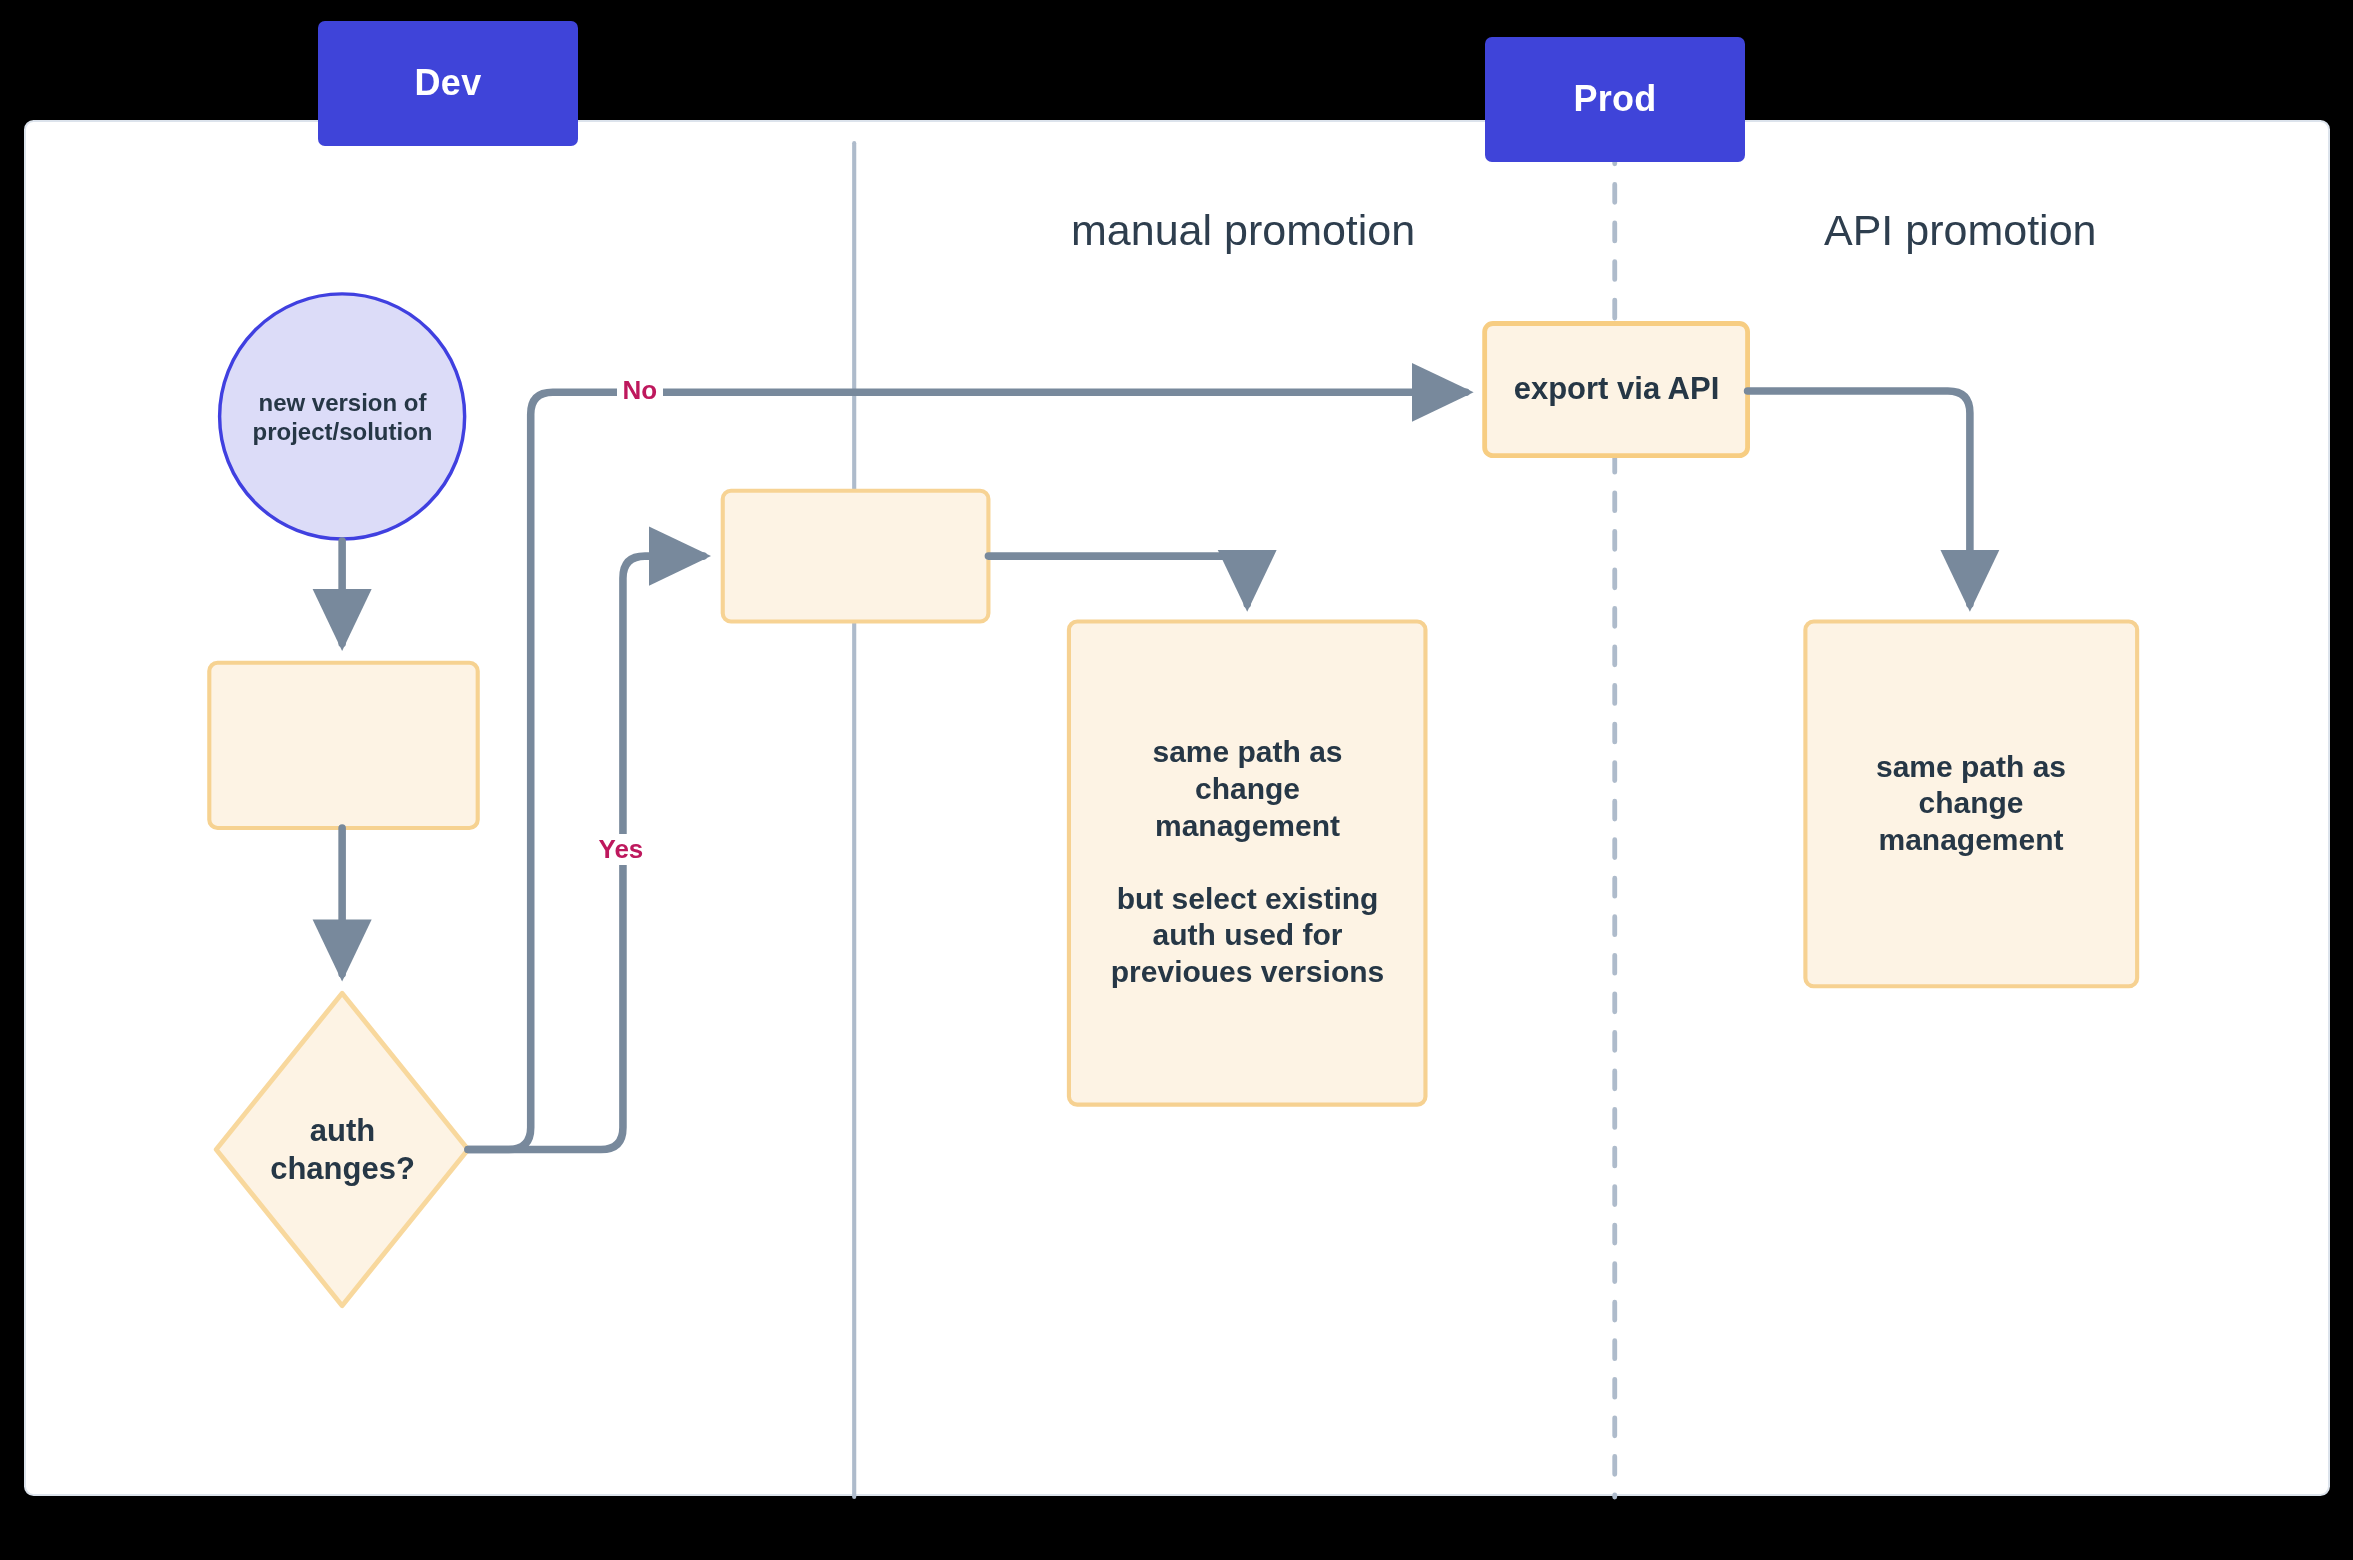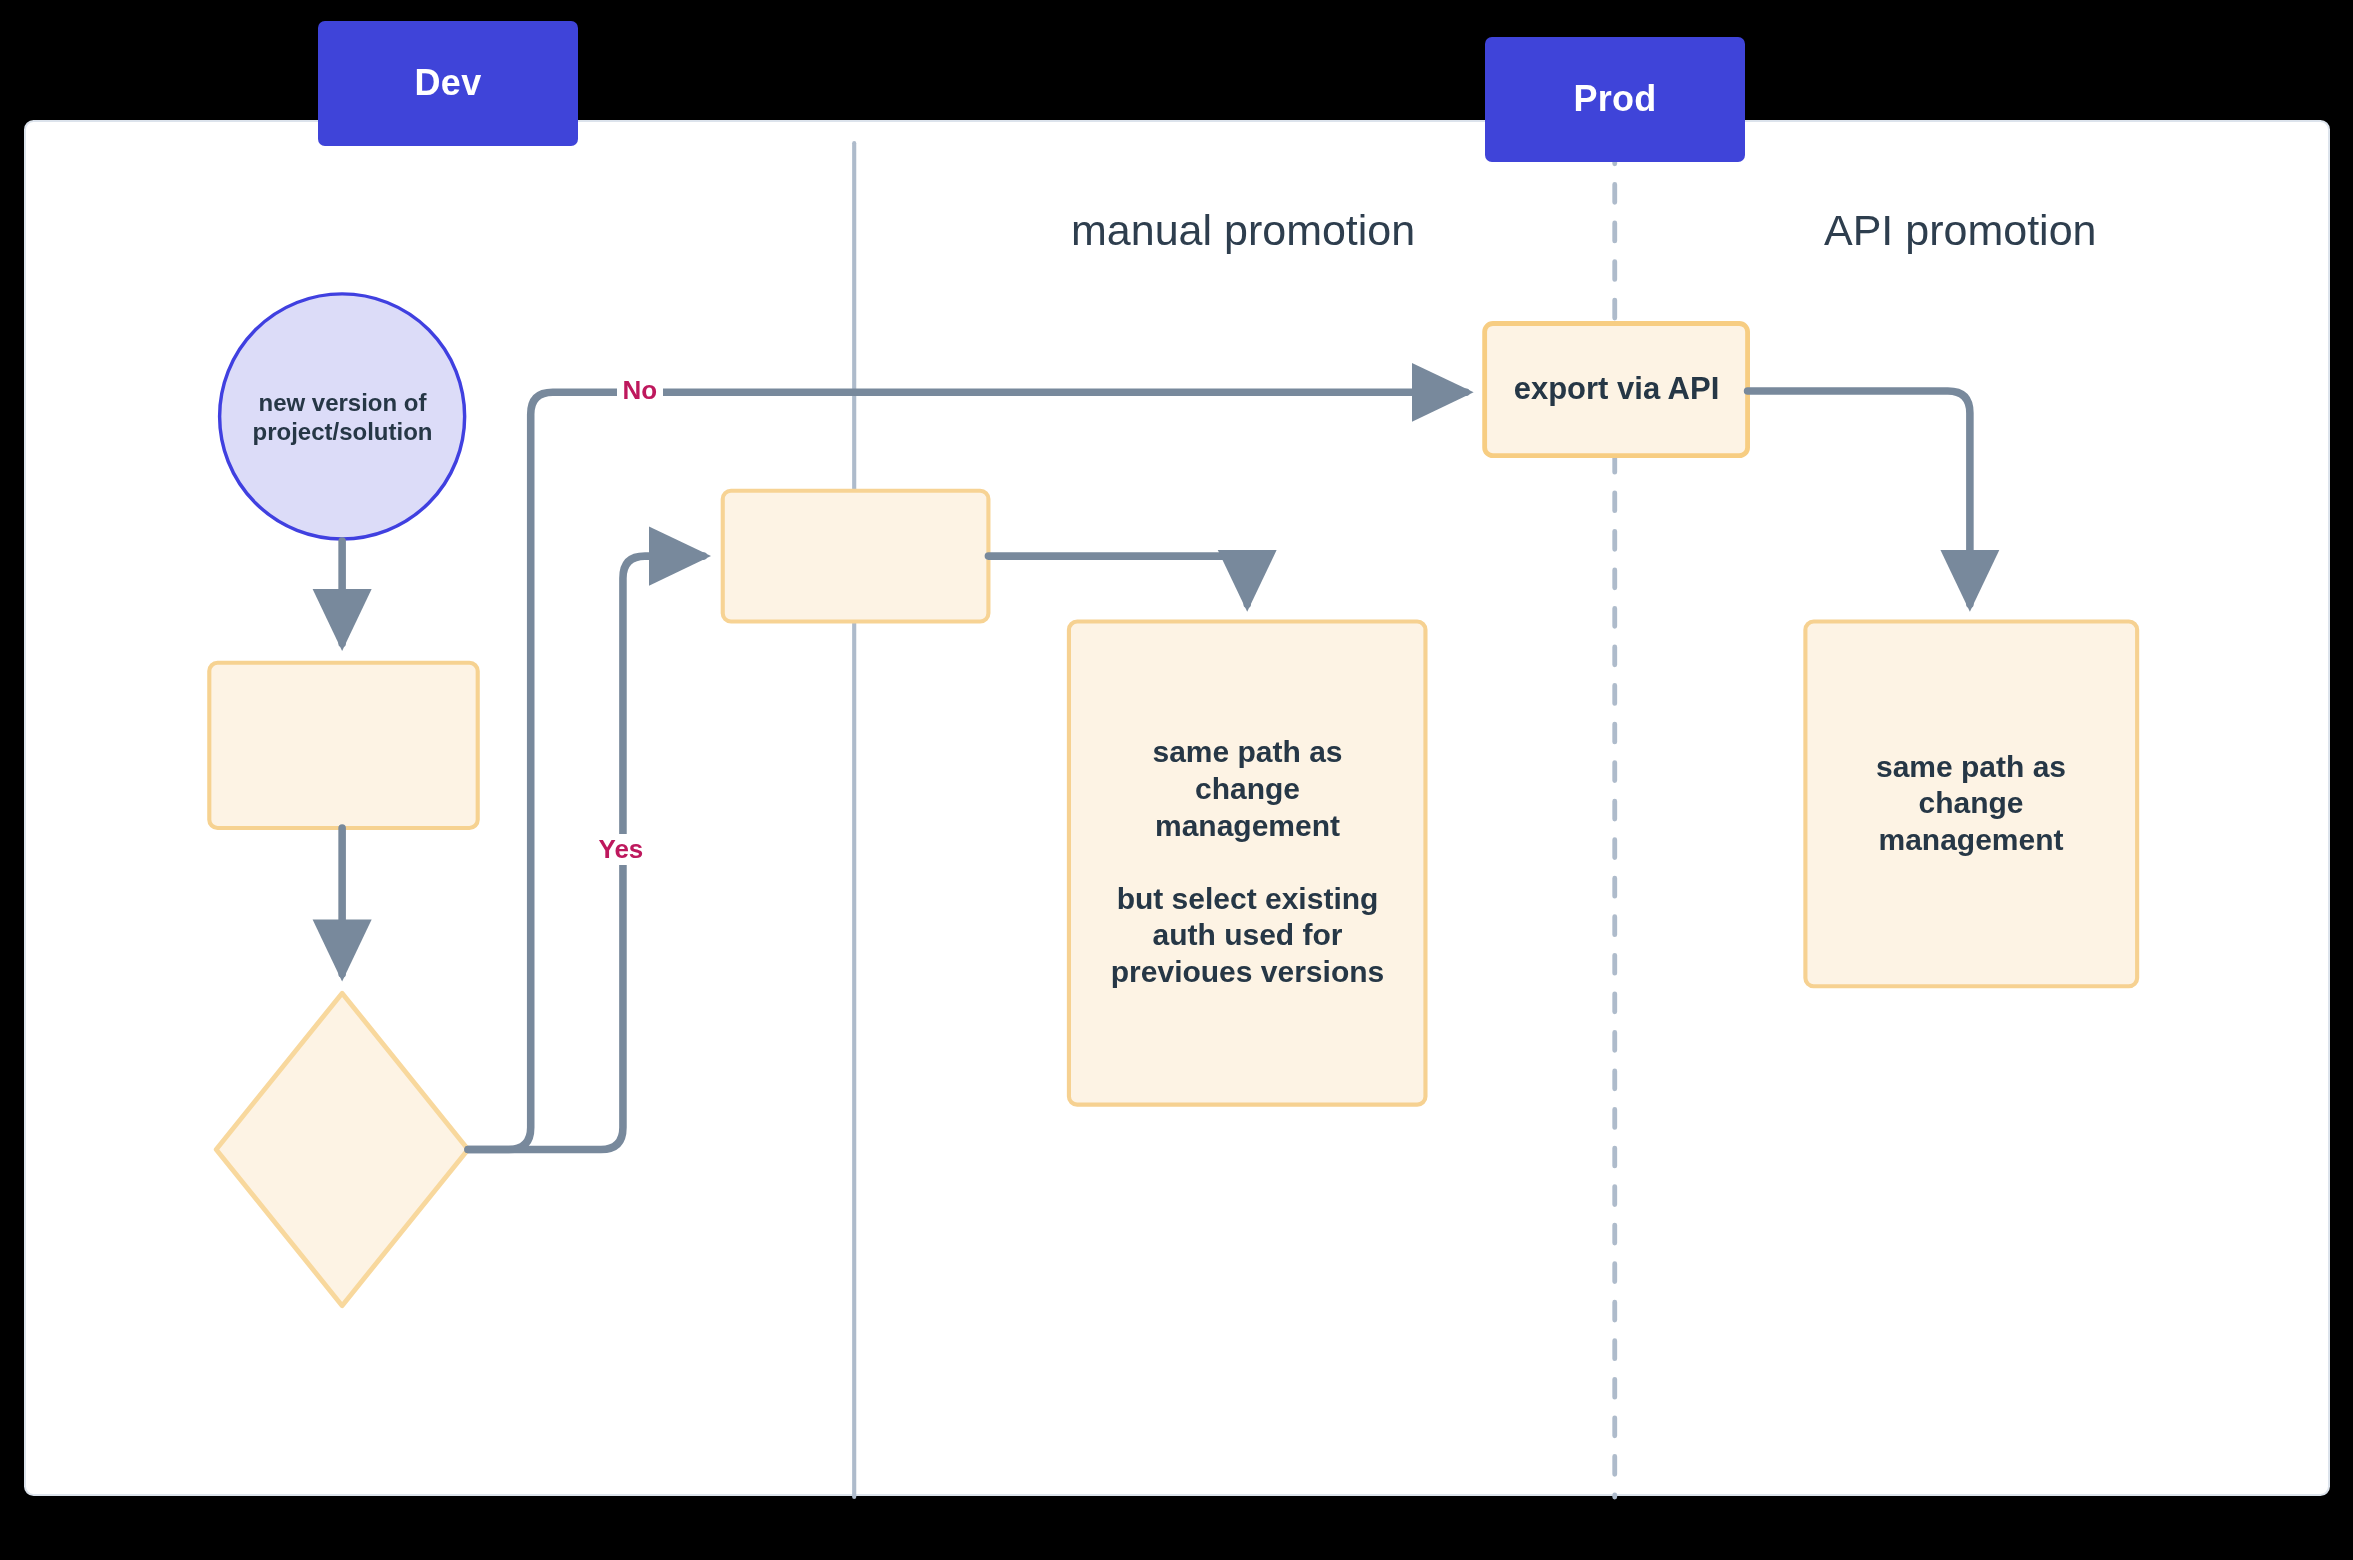--- a/index.html
+++ b/index.html
@@ -145,20 +145,22 @@
     <span>Prod</span>
   </div>
 
   <div class="col-title" id="title-manual">manual promotion</div>
   <div class="col-title" id="title-api">API promotion</div>
 
   <div class="node-label" style="left:220px; top:348px; width:245px; height:138px; font-size:24px;">new version of
 project/solution</div>
 
 
+  <div class="node-label" style="left:222px; top:1081px; width:241px; height:138px; font-size:31px;">auth
+changes?</div>
 
 
   <div class="node-label" style="left:1485px; top:323px; width:263px; height:132px; font-size:31px;">export via API</div>
 
   <div class="node-label" style="left:1076px; top:621px; width:343px; height:483px; font-size:30px;">same path as
 change
 management
 
 but select existing
 auth used for

